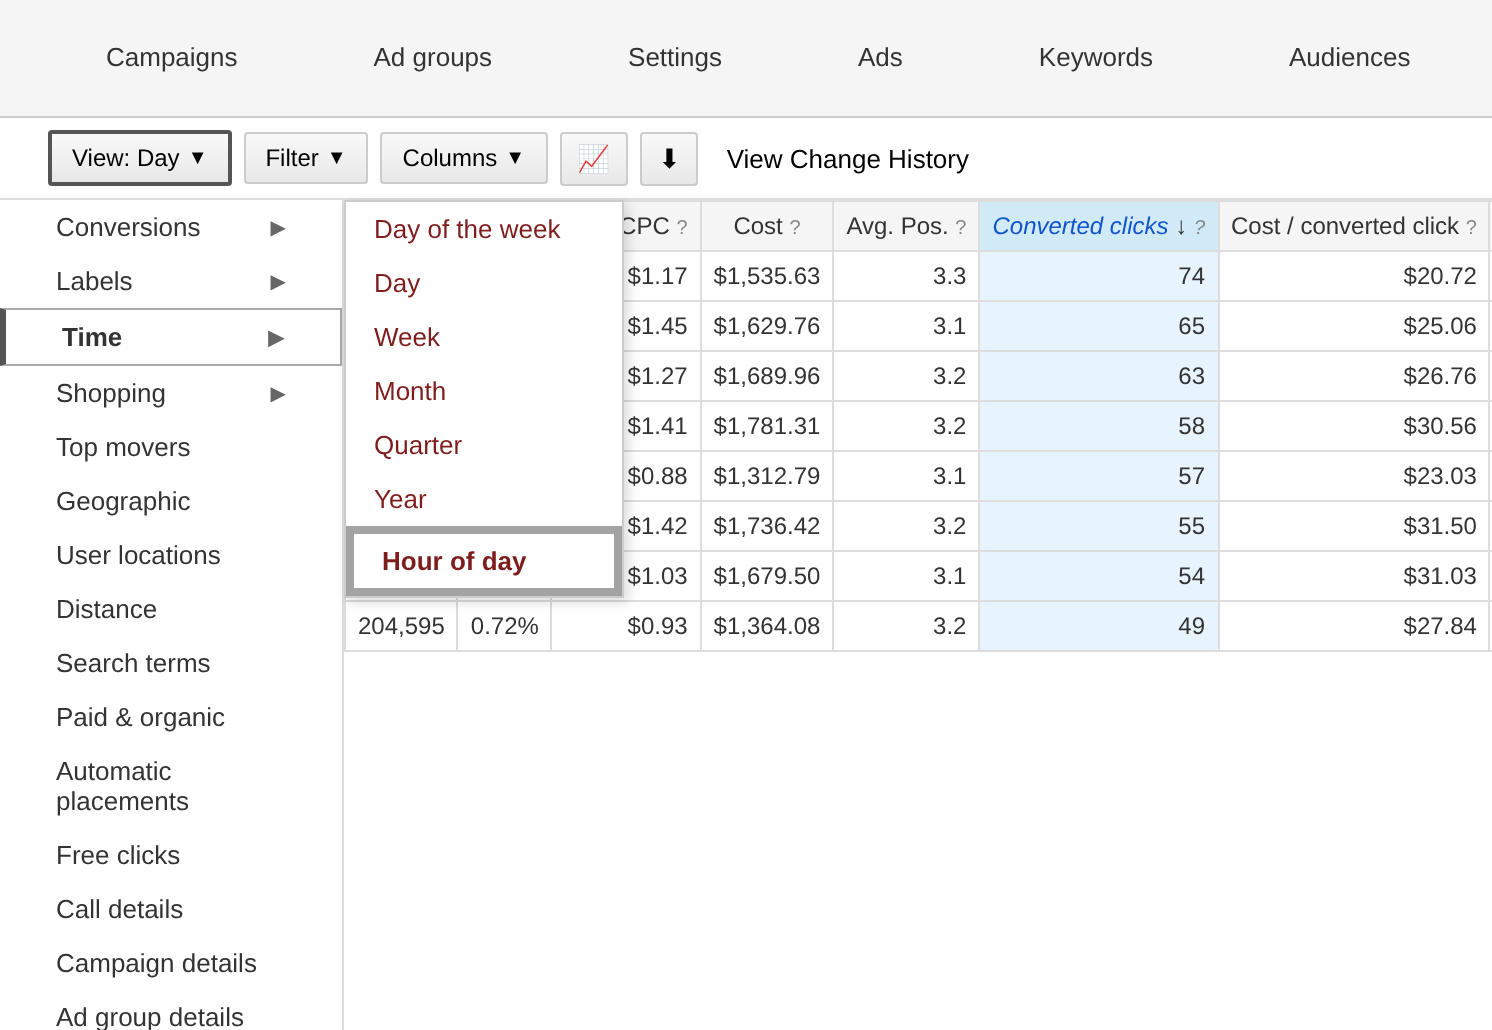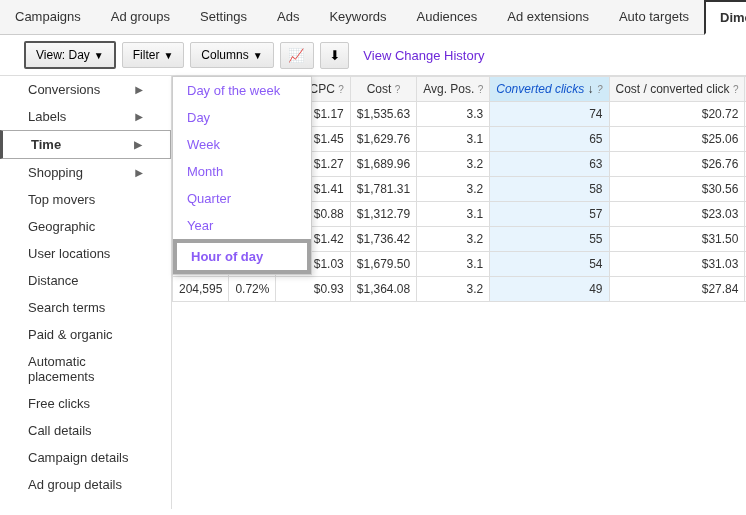--- a/index.html
+++ b/index.html
@@ -1,44 +1,45 @@
 <!DOCTYPE html>
 <html><head>
   <meta charset="utf-8">
   <style>
     * { box-sizing: border-box; margin: 0; padding: 0; }
     body { font-family: Arial, sans-serif; font-size: 12px; background: #fff; width: 746px; height: 515px; overflow: hidden; }
 
     
     .nav-tabs { display: flex; border-bottom: 1px solid #ccc; background: #f5f5f5; }
     .nav-tab {
-      padding: 8px 14px;
+      padding: 20px 14px;
       cursor: pointer;
       border: 1px solid transparent;
       border-bottom: none;
       font-size: 13px;
       color: #333;
       white-space: nowrap;
+      margin-left: 38px;
     }
     .nav-tab.highlighted { background: #fff; border: 2px solid #333; border-bottom: 2px solid #fff; margin-bottom: -1px; z-index: 1; font-weight: bold; }
 
     
     .toolbar { display: flex; align-items: center; padding: 6px 24px; border-bottom: 1px solid #ddd; gap: 6px; }
     .toolbar-btn {
       padding: 5px 10px;
       border: 1px solid #ccc;
       border-radius: 2px;
       background: linear-gradient(to bottom, #f9f9f9, #e8e8e8);
       cursor: pointer;
       font-size: 12px;
       display: flex; align-items: center; gap: 4px;
     }
     .toolbar-btn.active-dropdown { border: 2px solid #555; }
     .toolbar-btn .arrow { font-size: 10px; }
-    .view-change-history { color: #6d28d9; cursor: pointer; font-size: 13px; margin-left: 8px; text-decoration: none; }
+    .view-change-history { color: #000000; cursor: pointer; font-size: 13px; margin-left: 8px; text-decoration: none; }
     .icon-btn { padding: 5px 8px; border: 1px solid #ccc; border-radius: 2px; background: linear-gradient(to bottom, #f9f9f9, #e8e8e8); cursor: pointer; }
 
     
     .main-content { display: flex; position: relative; height: calc(515px - 82px); }
 
     
     .sidebar-menu {
       width: 172px;
       border-right: 1px solid #ddd;
       background: #fff;
@@ -64,21 +65,21 @@
       width: 140px;
       background: #fff;
       border: 1px solid #ccc;
       box-shadow: 2px 2px 6px rgba(0,0,0,0.15);
       z-index: 20;
     }
     .submenu-item {
       padding: 6px 14px;
       cursor: pointer;
       font-size: 13px;
-      color: #8b5cf6;
+      color: #7f1d1d;
     }
     .submenu-item.highlighted { border: 4px solid #a3a3a3; background: #fff; font-weight: bold; }
 
     
     .table-area { flex: 1; overflow: auto; }
     table { border-collapse: collapse; width: 100%; font-size: 12px; }
     th {
       background: #f5f5f5;
       border: 1px solid #ddd;
       padding: 5px 6px;

